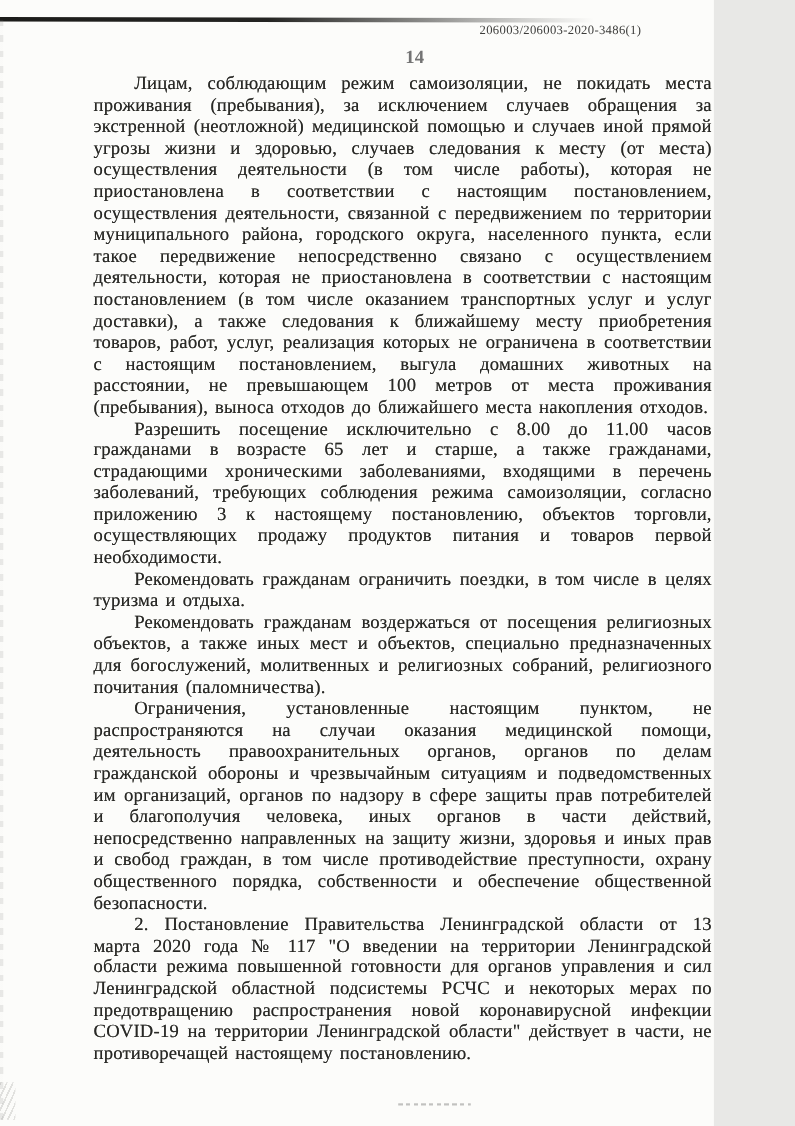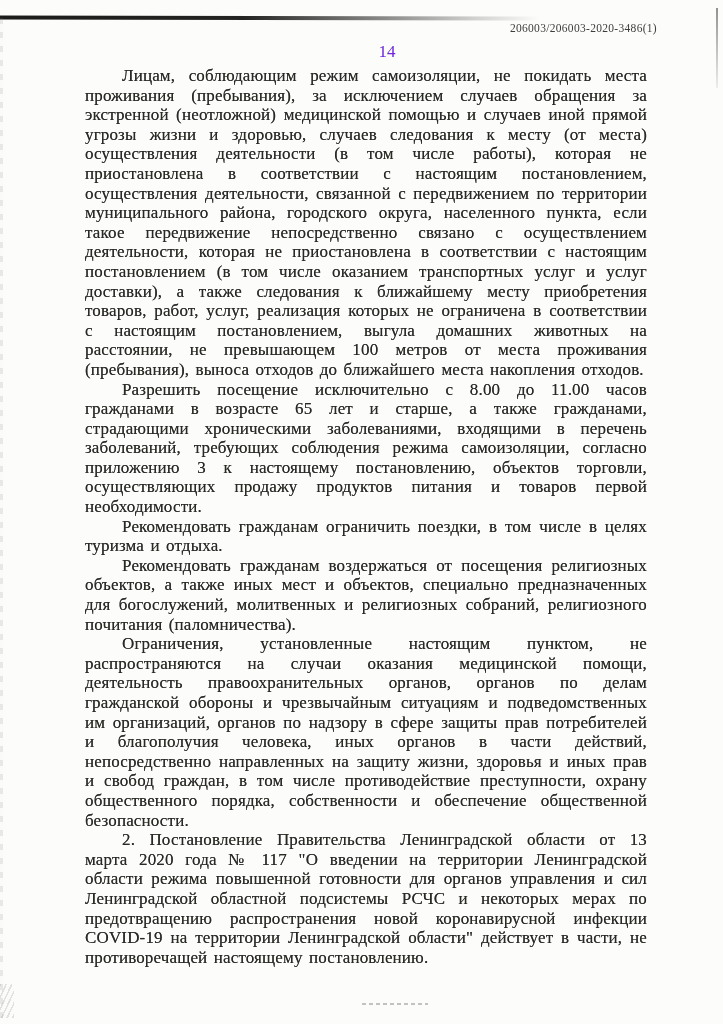--- a/index.html
+++ b/index.html
@@ -2,21 +2,21 @@
 <html lang="ru"><head>
 <meta charset="utf-8">
 <style>
   html, body {
     margin: 0;
     padding: 0;
     background: #e8e8e6;
   }
   .page {
     position: relative;
-    width: 723px;
+    width: 649px;
     height: 1024px;
     margin: 0;
     background: #fcfcfa;
     overflow: hidden;
     font-family: "Liberation Serif", "DejaVu Serif", serif;
     color: #262624;
   }
 
   
   .artifact { position: absolute; pointer-events: none; }
@@ -61,27 +61,28 @@
   .doc-number {
     position: absolute;
     top: 22px;
     right: 66px;
     font-size: 11.5px;
     letter-spacing: 0.3px;
     color: #3c3c3a;
   }
   .page-number {
     position: absolute;
-    left: 92px;
+    left: 82px;
     top: 42px;
     width: 562px;
     text-align: center;
     font-size: 17px;
-    color: #6d28d9;
+    color: #737373;
     transform: translateX(14px);
+    font-weight: bold;
   }
   .body-text {
     position: absolute;
     left: 85px;
     top: 66px;
     width: 562px;
     font-size: 17px;
     line-height: 19.6px;
     text-align: justify;
     word-spacing: 2px;

